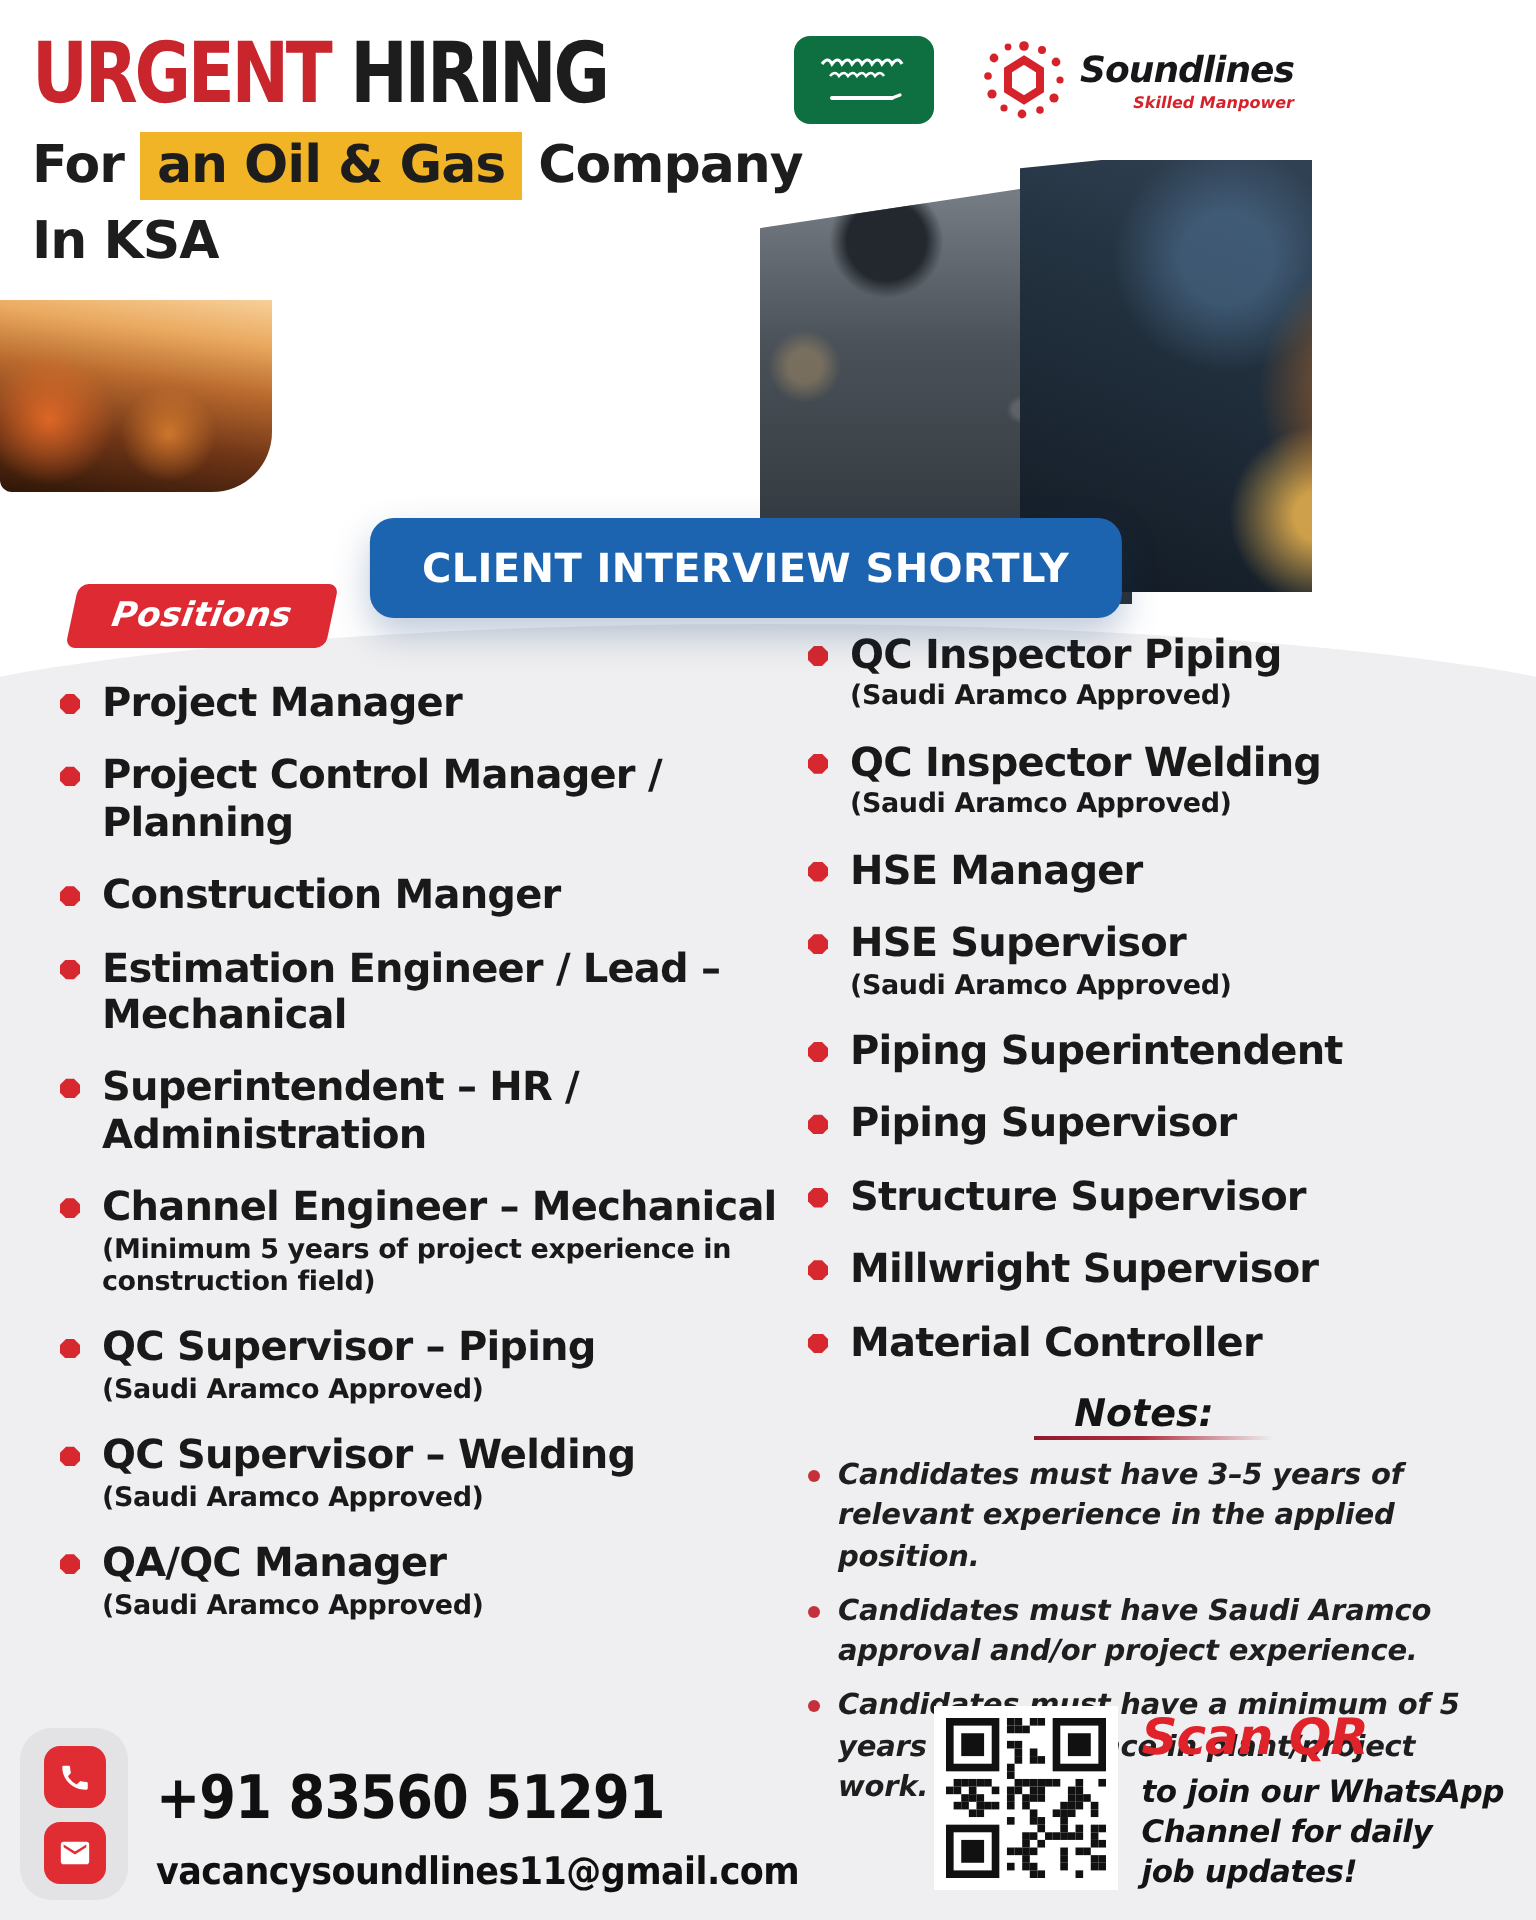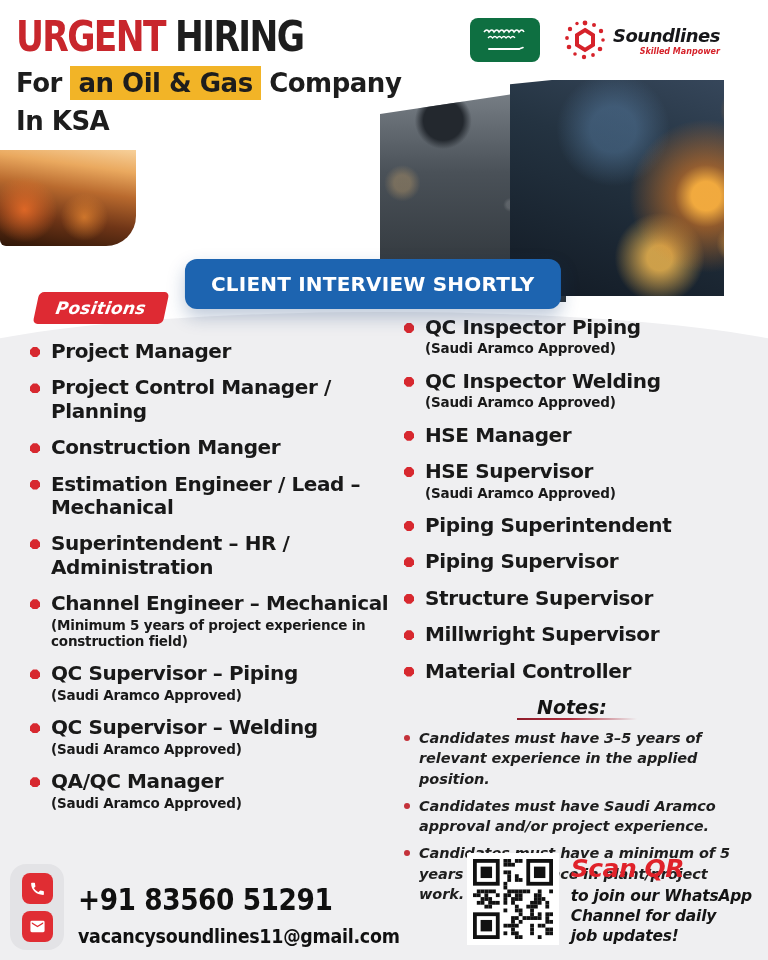--- a/index.html
+++ b/index.html
@@ -1,21 +1,21 @@
 <!DOCTYPE html>
 <html><head>
 <meta charset="utf-8">
 <style>
   * { margin:0; padding:0; box-sizing:border-box; }
   html,body { background:#fff; }
   body { font-family:"DejaVu Sans", sans-serif; }
   .page { position:relative; width:768px; height:960px; overflow:hidden; background:#fff; }
 
   
-  .hero { position:absolute; top:0; left:0; width:724px; height:330px; background:#fff; overflow:hidden; }
+  .hero { position:absolute; top:0; left:0; width:656px; height:330px; background:#fff; overflow:hidden; }
   .photo { position:absolute; }
   .photo-sunset { left:0; top:150px; width:136px; height:96px;
     background:
       radial-gradient(circle at 18% 62%, rgba(238,110,40,.85) 0, rgba(238,110,40,0) 26%),
       radial-gradient(circle at 62% 70%, rgba(240,140,50,.7) 0, rgba(240,140,50,0) 22%),
       linear-gradient(8deg, #2e1608 0%, #6f3517 30%, #b96a2e 58%, #eaa95f 80%, #f7d09a 100%);
     border-radius:0 0 30px 6px; }
   .photo-clipboard { left:136px; top:152px; width:246px; height:152px;
     background:
       radial-gradient(circle at 53% 22%, #ececе8 0 6.5%, rgba(236,236,232,0) 8%),
@@ -48,21 +48,21 @@
         transform:scaleX(.82); transform-origin:left; white-space:nowrap; }
   .h1 .red { color:#c8262c; }
   .h1 .dark { color:#1d1d1d; }
   .h2 { margin-top:8px; font-size:26px; font-weight:700; color:#1d1d1d; letter-spacing:-0.5px; }
   .h2 .hl { background:#f2b427; padding:2px 8px; }
   .h3 { margin-top:8px; font-size:26px; font-weight:700; color:#1d1d1d; letter-spacing:-0.5px; }
 
   
   .logo-card { position:absolute; top:0; right:0; z-index:7; width:276px; height:80px;
     background:#fff; border-radius:0 0 0 36px; display:flex; align-items:center; gap:12px;
-    padding:10px 14px 10px 22px; }
+    padding:10px 14px 10px 22px;justify-content:center; }
   .flag { width:70px; height:44px; background:#0e6f41; border-radius:8px; flex:0 0 auto;
           display:flex; align-items:center; justify-content:center; }
   .logo-divider { width:1px; height:50px; background:#b9b9bd; }
   .sl-logo { display:flex; align-items:center; gap:7px; }
   .sl-text { text-align:left; }
   .sl-name { font-size:18px; font-weight:800; font-style:italic; color:#17171a; letter-spacing:-0.5px; }
   .sl-tag { font-size:8px; font-weight:700; font-style:italic; color:#d6222a; text-align:right; margin-top:1px; }
 
   
   .gray-panel { position:absolute; top:312px; left:-80px; width:928px; height:700px;

